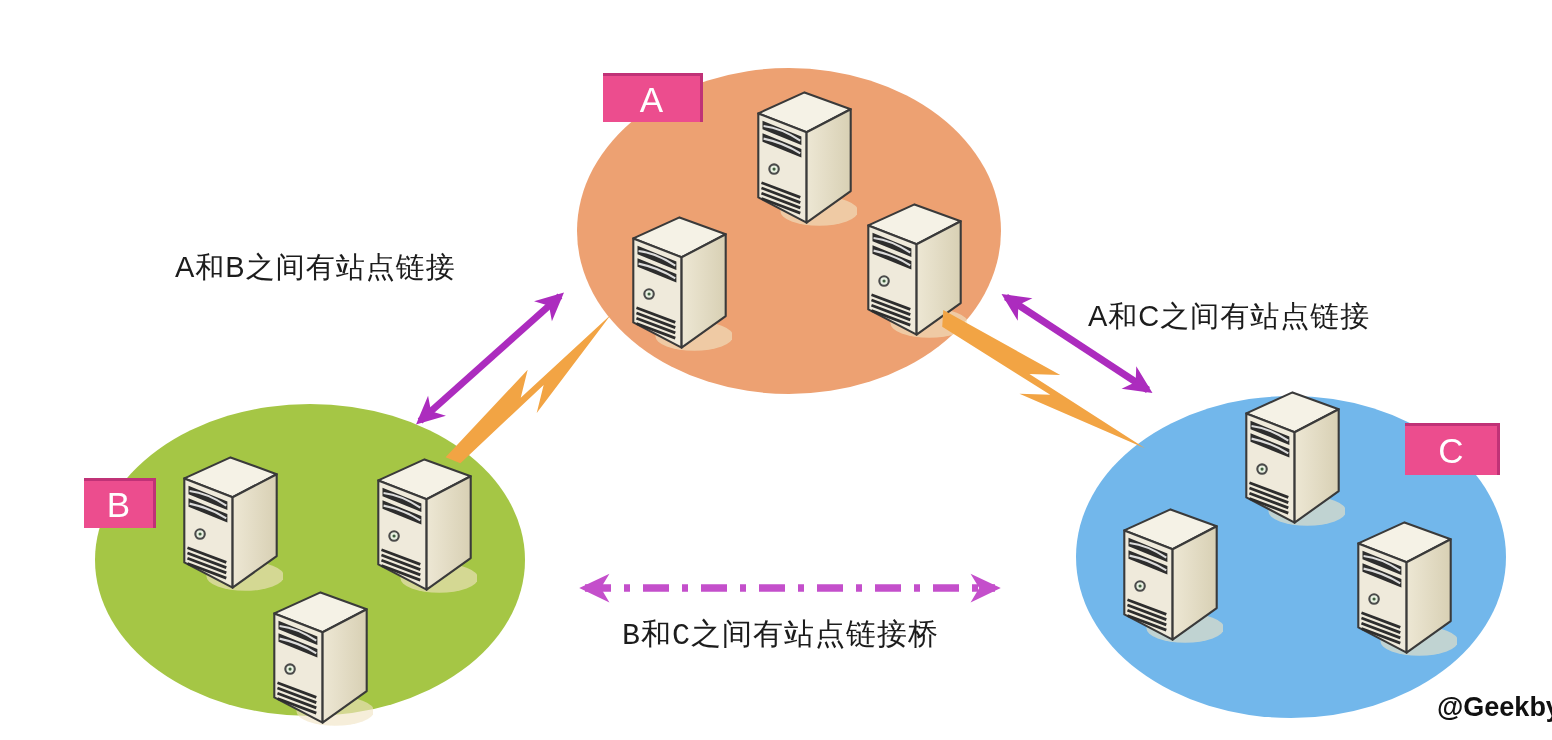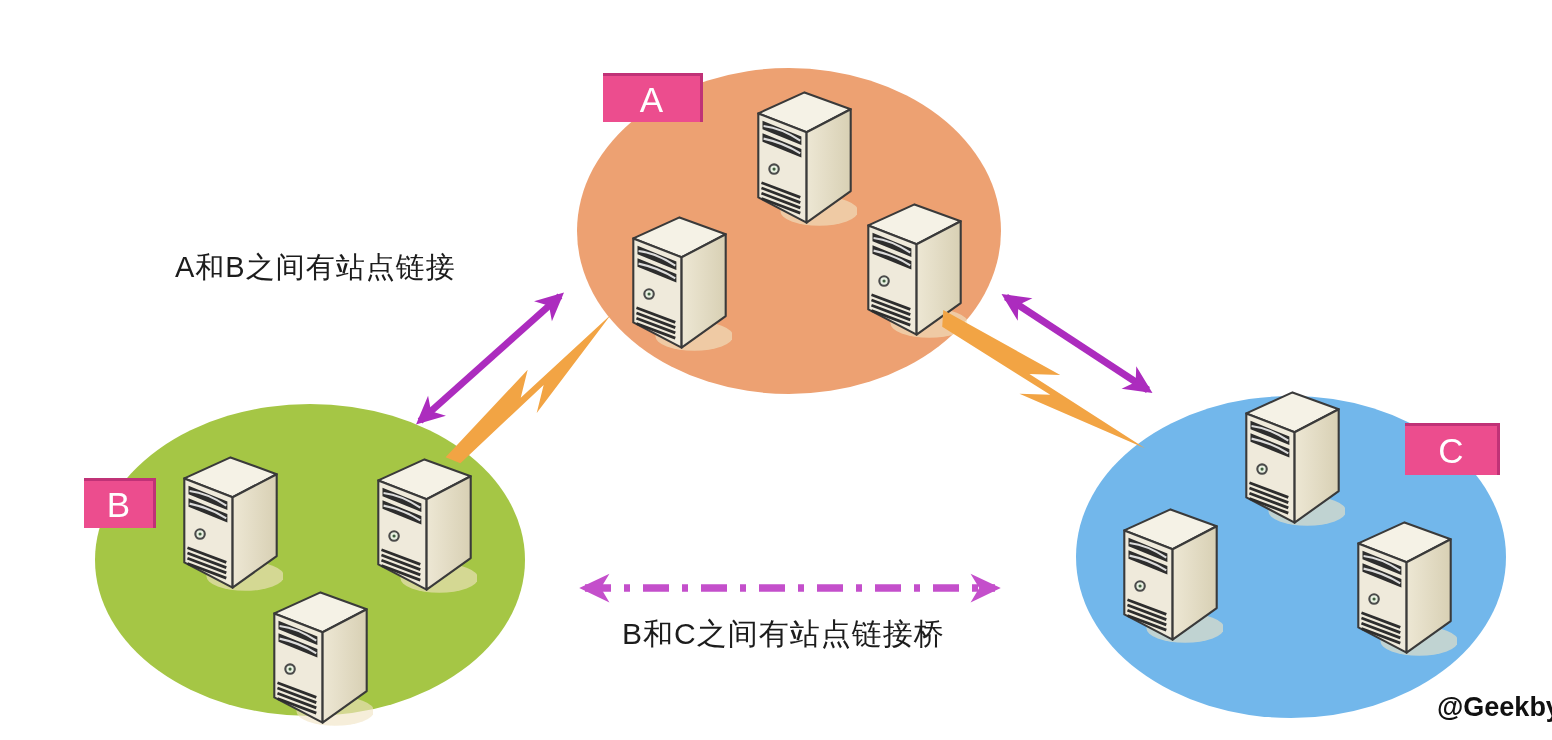--- a/index.html
+++ b/index.html
@@ -40,21 +40,21 @@
   #ah-a path{fill:var(--c-arrow_solid);}
   #ah-b path{fill:var(--c-arrow_dashed);}
   .bolt{fill:var(--c-bolt);stroke:none;}
 
   .link-text{
     position:absolute;color:var(--c-text);font-size:29px;white-space:nowrap;z-index:5;
     letter-spacing:1px;
   }
   #text-ab{left:175px;top:248px;text-align:right;}
   #text-ac{left:1088px;top:297px;}
-  #text-bc{left:622px;top:614px;font-size:30px;}
+  #text-bc{left:622px;top:614px;font-size:30px;font-family:Liberation Mono, monospace;}
 
   #watermark{
     position:absolute;left:1437px;top:692px;color:#111;font-size:27px;font-weight:bold;
     z-index:6;
   }
 </style>
 </head>
 <body>
 
 <div id="stage">
@@ -138,16 +138,17 @@
     <line class="arrow-solid" x1="560" y1="296" x2="420" y2="421" marker-start="url(#ah-a)" marker-end="url(#ah-a)"></line>
     <line class="arrow-solid" x1="1006" y1="297" x2="1148" y2="390" marker-start="url(#ah-a)" marker-end="url(#ah-a)"></line>
     <line class="arrow-dashed" x1="585" y1="588" x2="995" y2="588" marker-start="url(#ah-b)" marker-end="url(#ah-b)"></line>
   </svg>
 
   <div class="site-label" id="label-a">A</div>
   <div class="site-label" id="label-b">B</div>
   <div class="site-label" id="label-c">C</div>
 
   <div class="link-text" id="text-ab">A和B之间有站点链接</div>
+  <div class="link-text" id="text-ac">A和C之间有站点链接</div>
   <div class="link-text" id="text-bc">B和C之间有站点链接桥</div>
 
   <div id="watermark">@Geekby</div>
 </div>
 
 </body></html>

